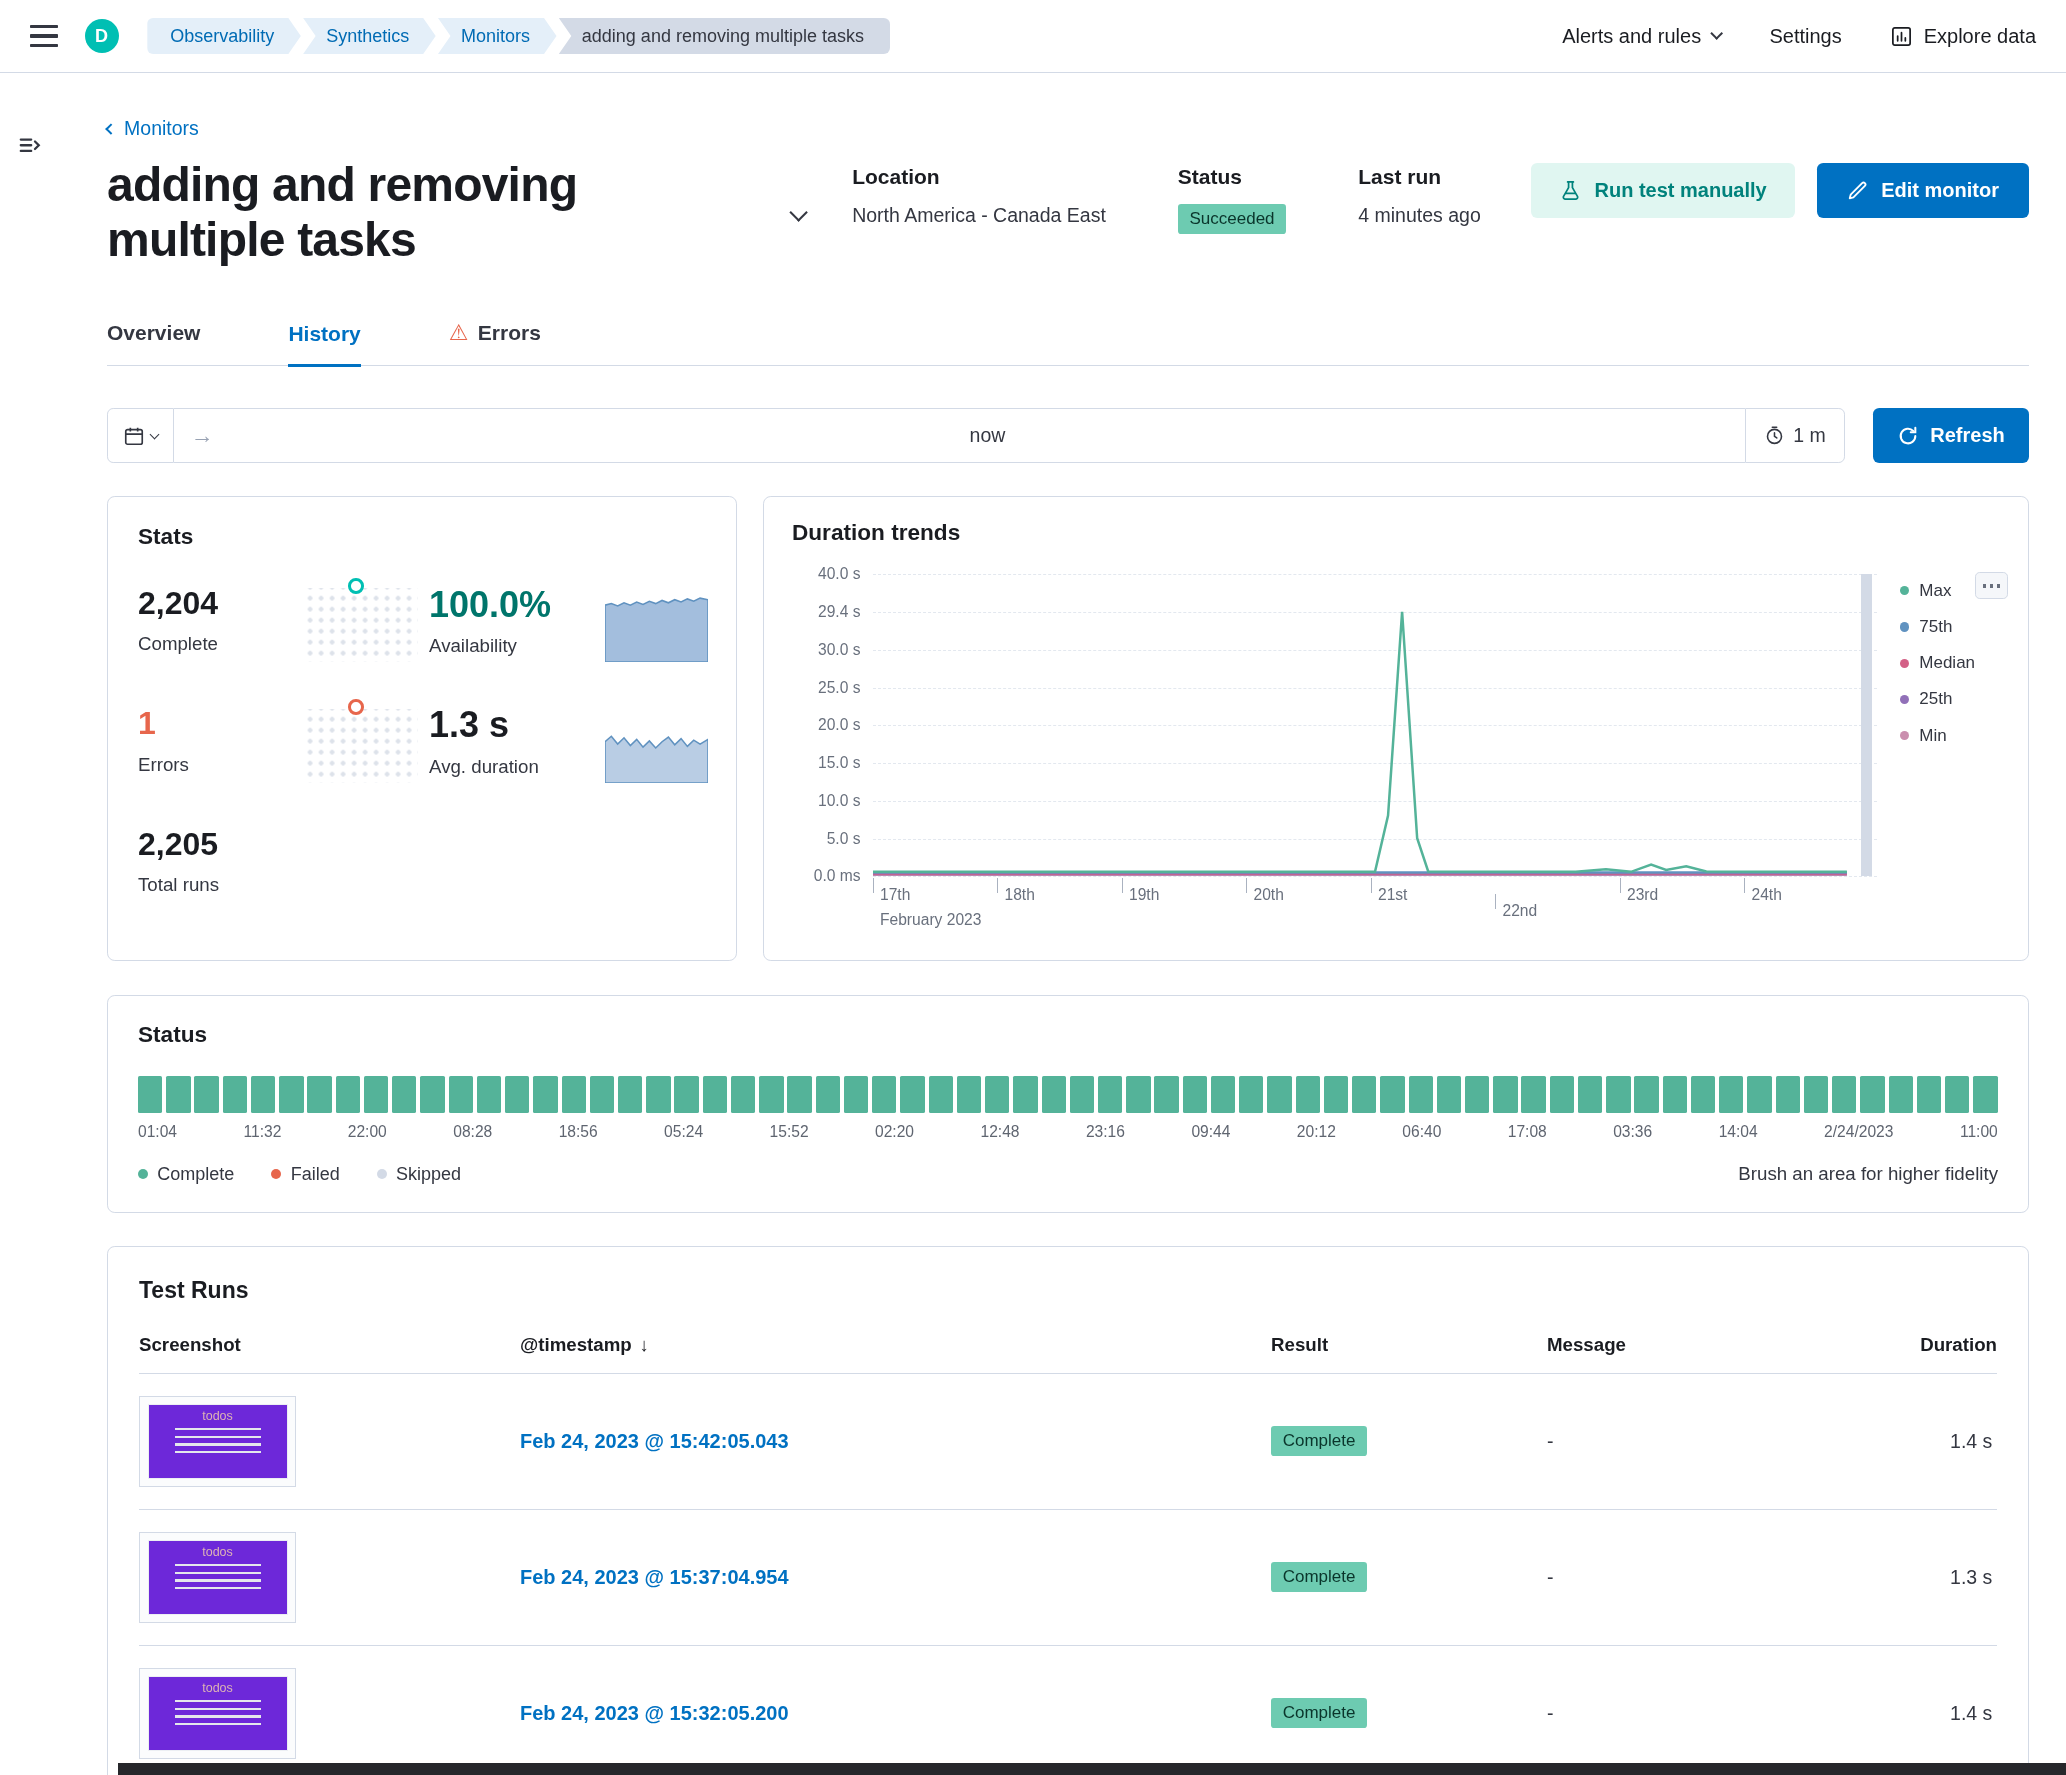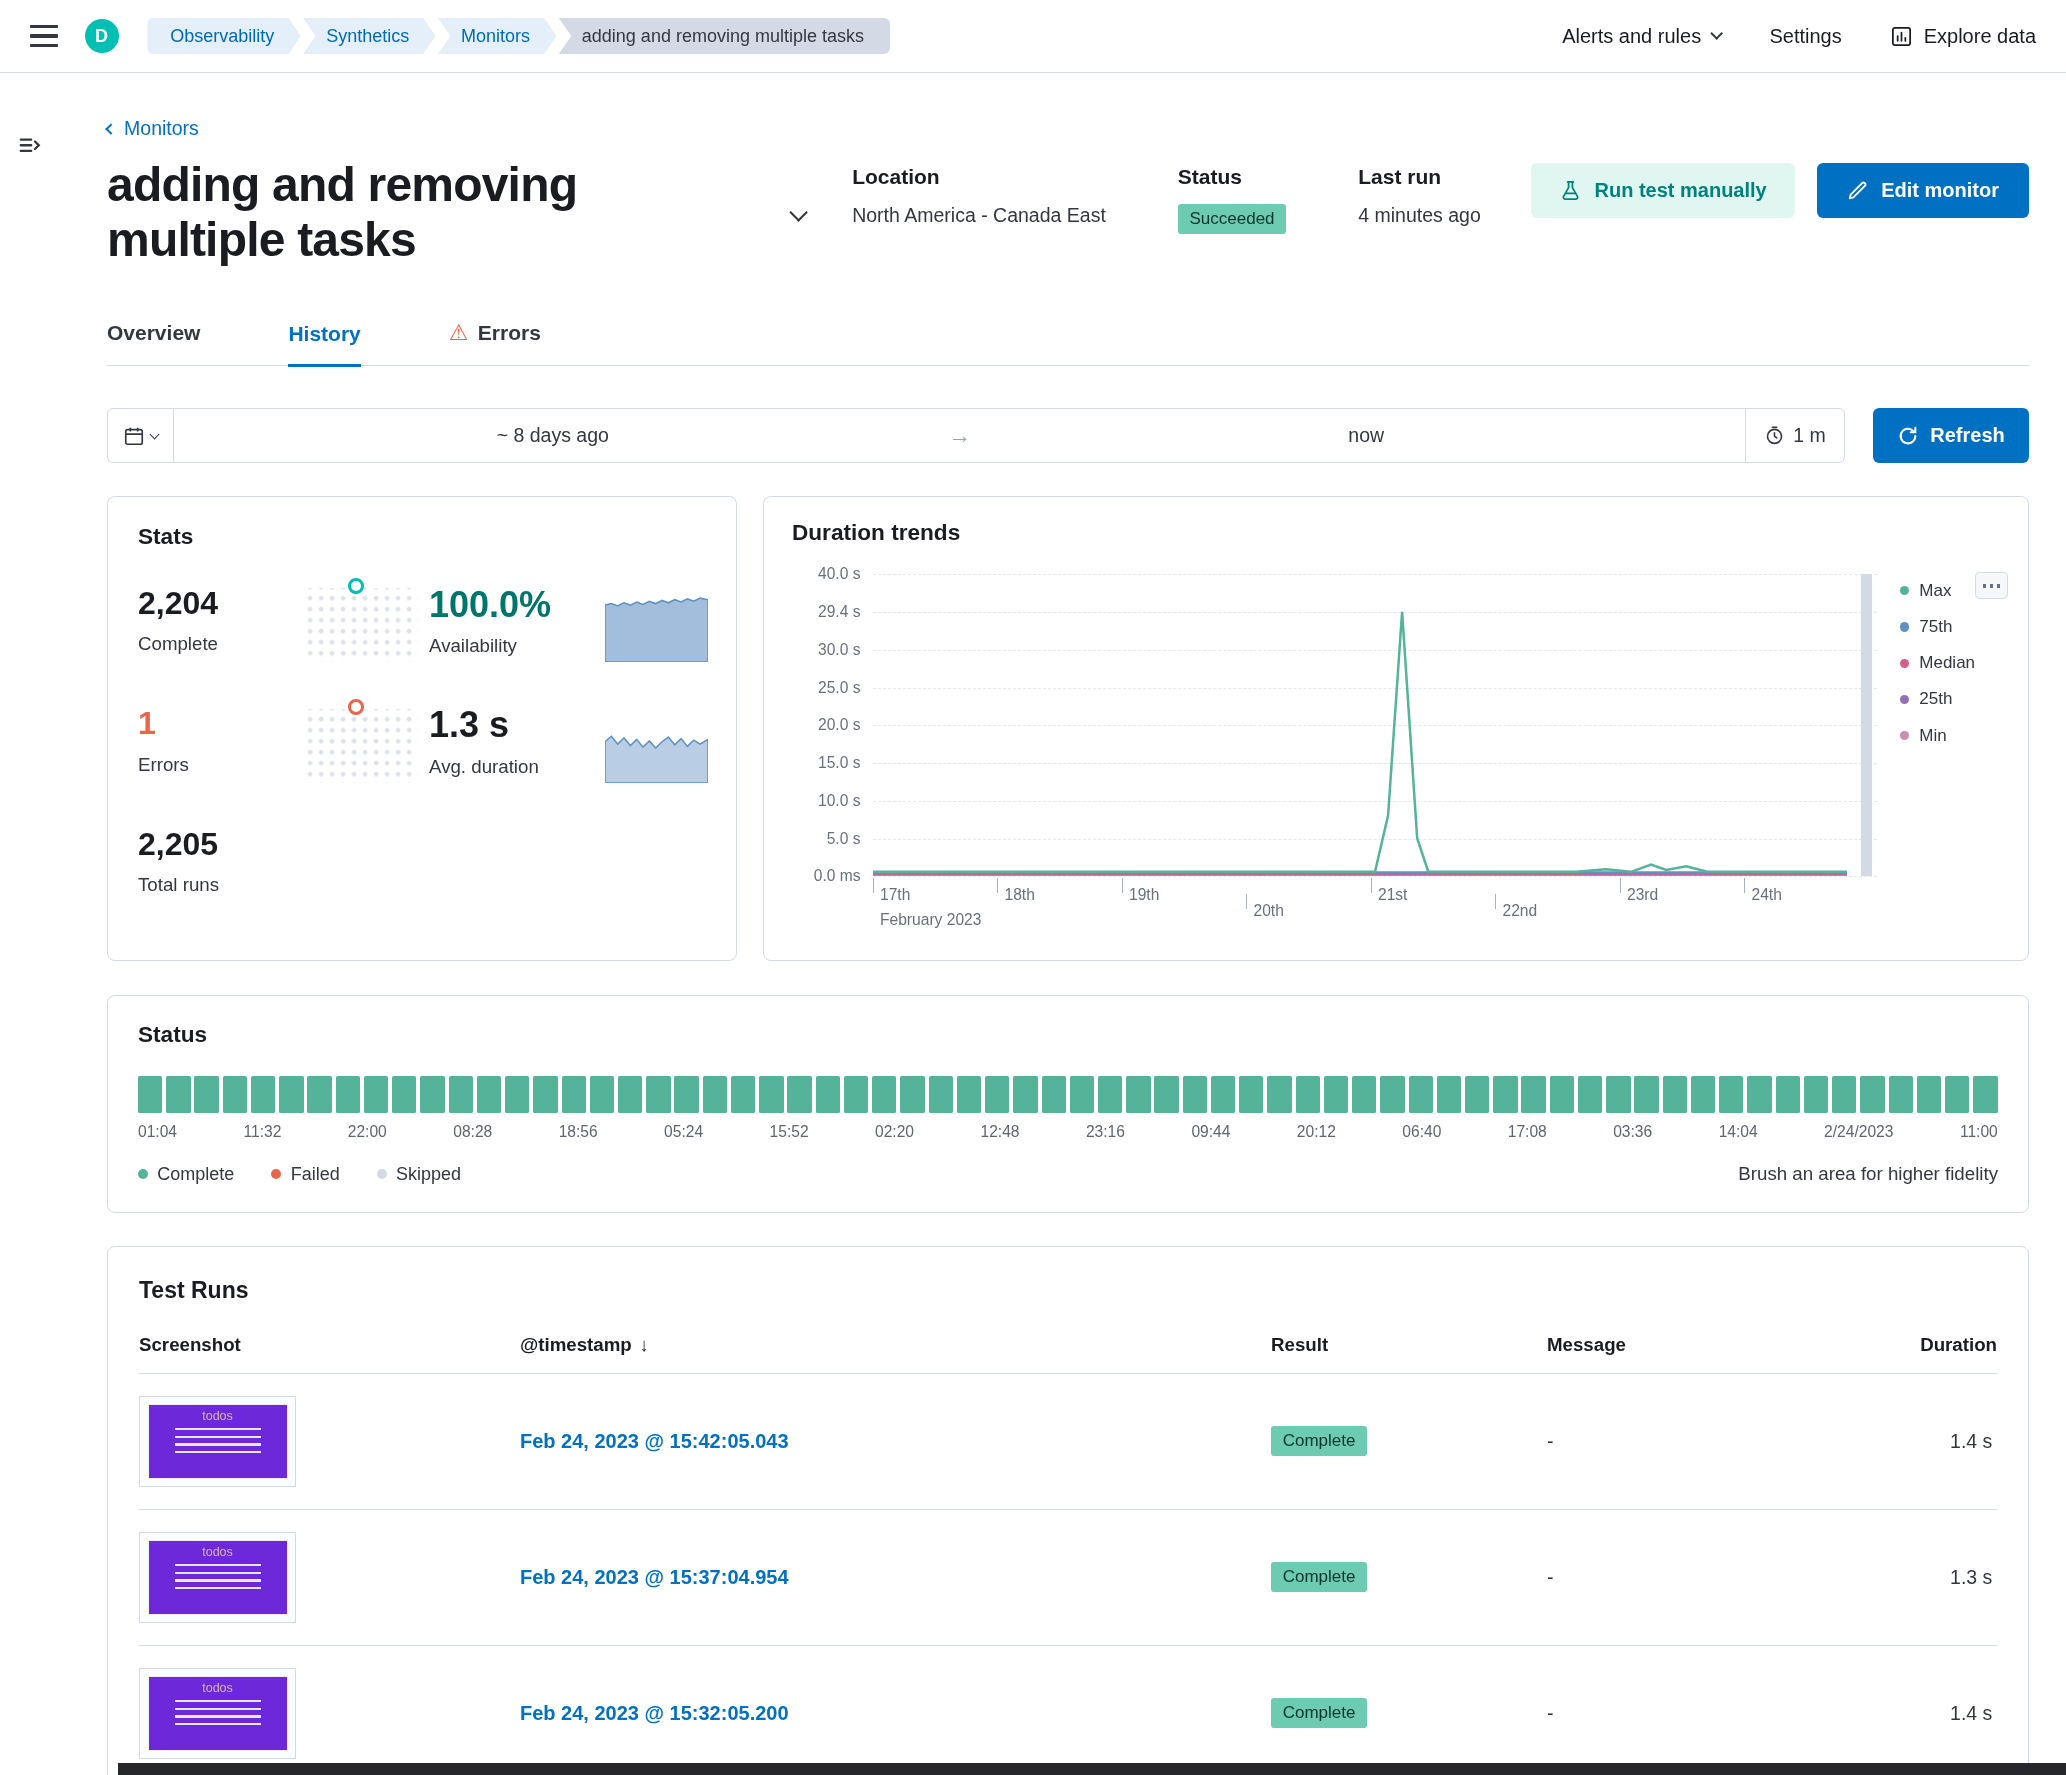--- a/index.html
+++ b/index.html
@@ -216,21 +216,20 @@
 
   
   <div class="datebar">
     <div class="dp-quick">
       <svg viewBox="0 0 24 24" width="22" height="22" fill="none" stroke="#343741" stroke-width="1.8">
           <rect x="3" y="5" width="18" height="16" rx="2"></rect>
           <path d="M3 10h18M8 3v4M16 3v4"></path>
         </svg>
       <span class="chev-sm"></span>
     </div>
-    <div class="dp-field">~ 8 days ago</div>
     <div class="dp-arrow">→</div>
     <div class="dp-field">now</div>
     <div class="dp-interval">
       <svg viewBox="0 0 24 24" width="21" height="21" fill="none" stroke="#343741" stroke-width="1.8" stroke-linecap="round">
           <circle cx="12" cy="13" r="8"></circle>
           <path d="M12 9v4l2.6 1.8M12 2.5h0M9.5 2.5h5"></path>
         </svg>
       <span>1 m</span>
     </div>
     <button class="btn-refresh">
@@ -324,21 +323,21 @@
                 <polyline points="0.0,395.5 970.0,395.5" fill="none" stroke="#6092c0" stroke-width="2.5" vector-effect="non-scaling-stroke"></polyline>
                 <polyline points="0.0,394.5 500.0,394.5 513.0,320.0 527.0,50.0 542.0,350.0 553.0,394.0 700.0,394.5 730.0,391.0 755.0,394.5 775.0,385.0 790.0,392.0 810.0,387.0 830.0,394.0 970.0,394.5" fill="none" stroke="#54b399" stroke-width="2.5" vector-effect="non-scaling-stroke"></polyline>
               </svg>
               <div class="nowbar"></div>
             </div>
           <div class="xaxis" id="xaxis">
             <div class="xmonth">February 2023</div>
           <div class="xtick" style="left: 0%;">17th</div>
               <div class="xtick" style="left: 12.4%;">18th</div>
               <div class="xtick" style="left: 24.8%;">19th</div>
-              <div class="xtick" style="left: 37.2%; margin-top: 16px;">20th</div>
+              <div class="xtick" style="left: 37.2%;">20th</div>
               <div class="xtick" style="left: 49.6%;">21st</div>
               <div class="xtick" style="left: 62%; margin-top: 16px;">22nd</div>
               <div class="xtick" style="left: 74.4%;">23rd</div>
               <div class="xtick" style="left: 86.8%;">24th</div>
             </div>
         </div>
         <div class="tlegend" id="tlegend">
             <div class="legend-item">
               <span class="ldot" style="background: rgb(84, 179, 153);"></span>
               <span>Max</span>

